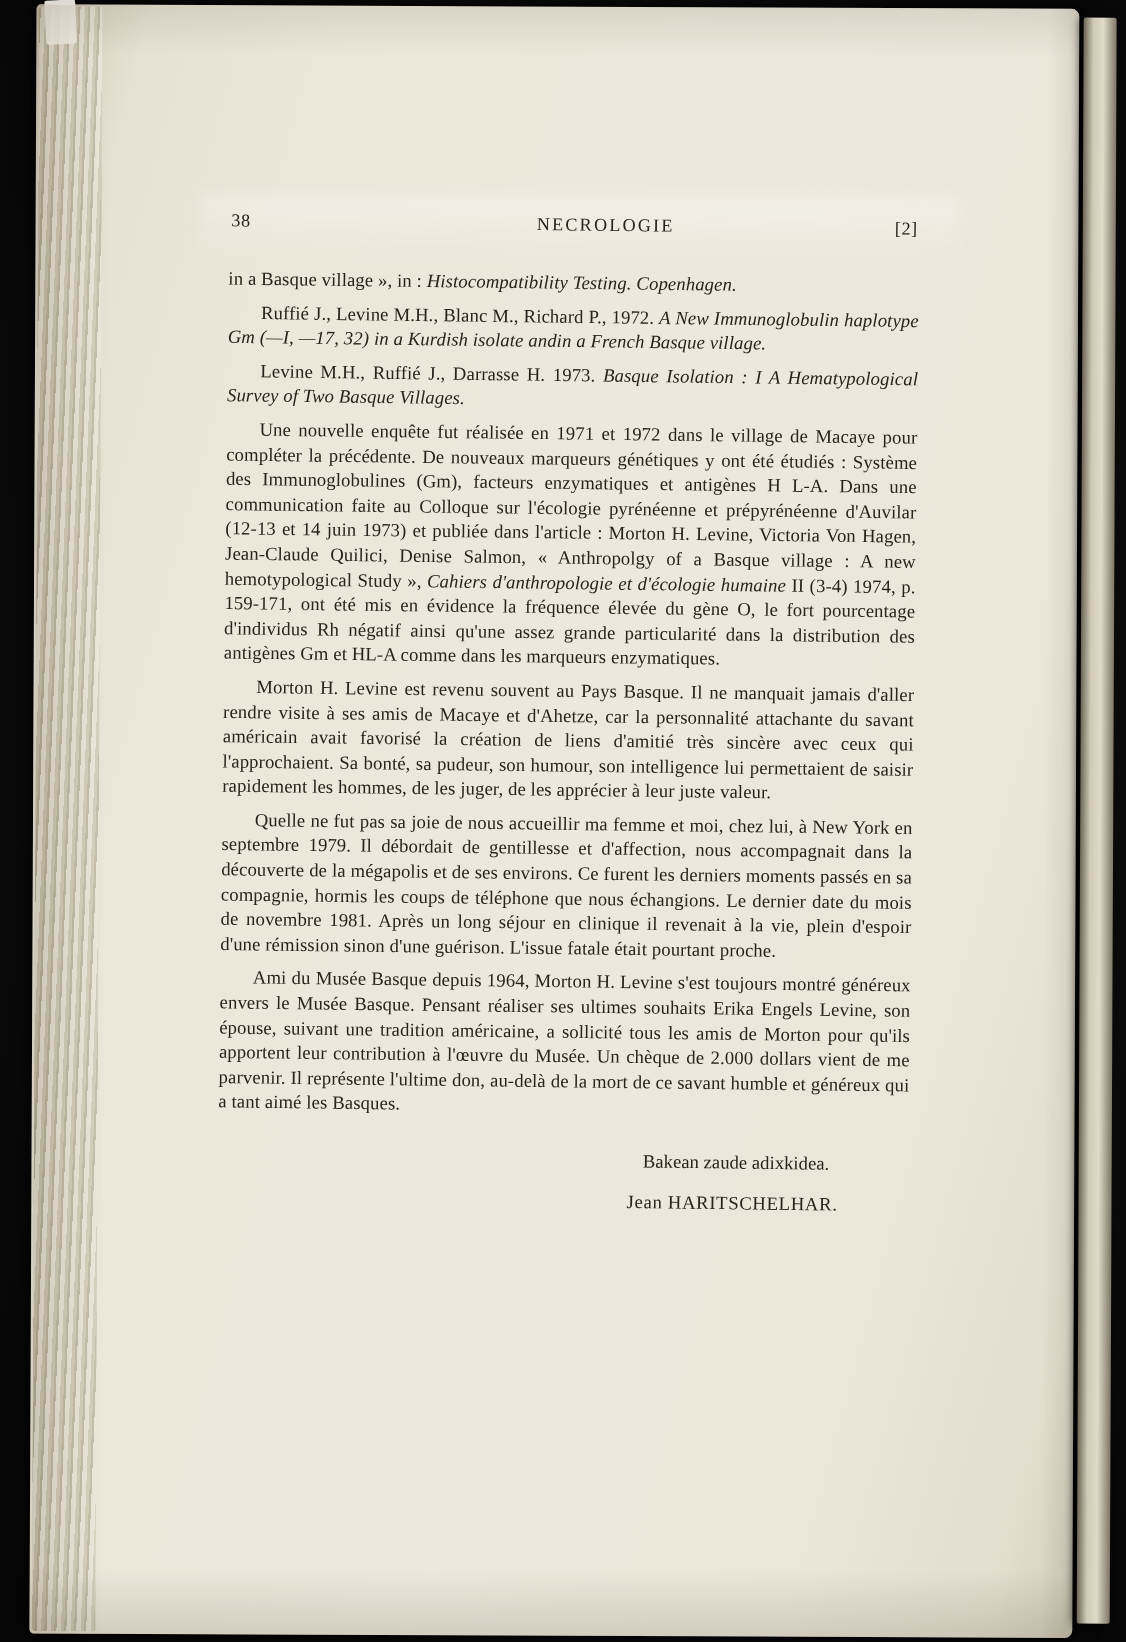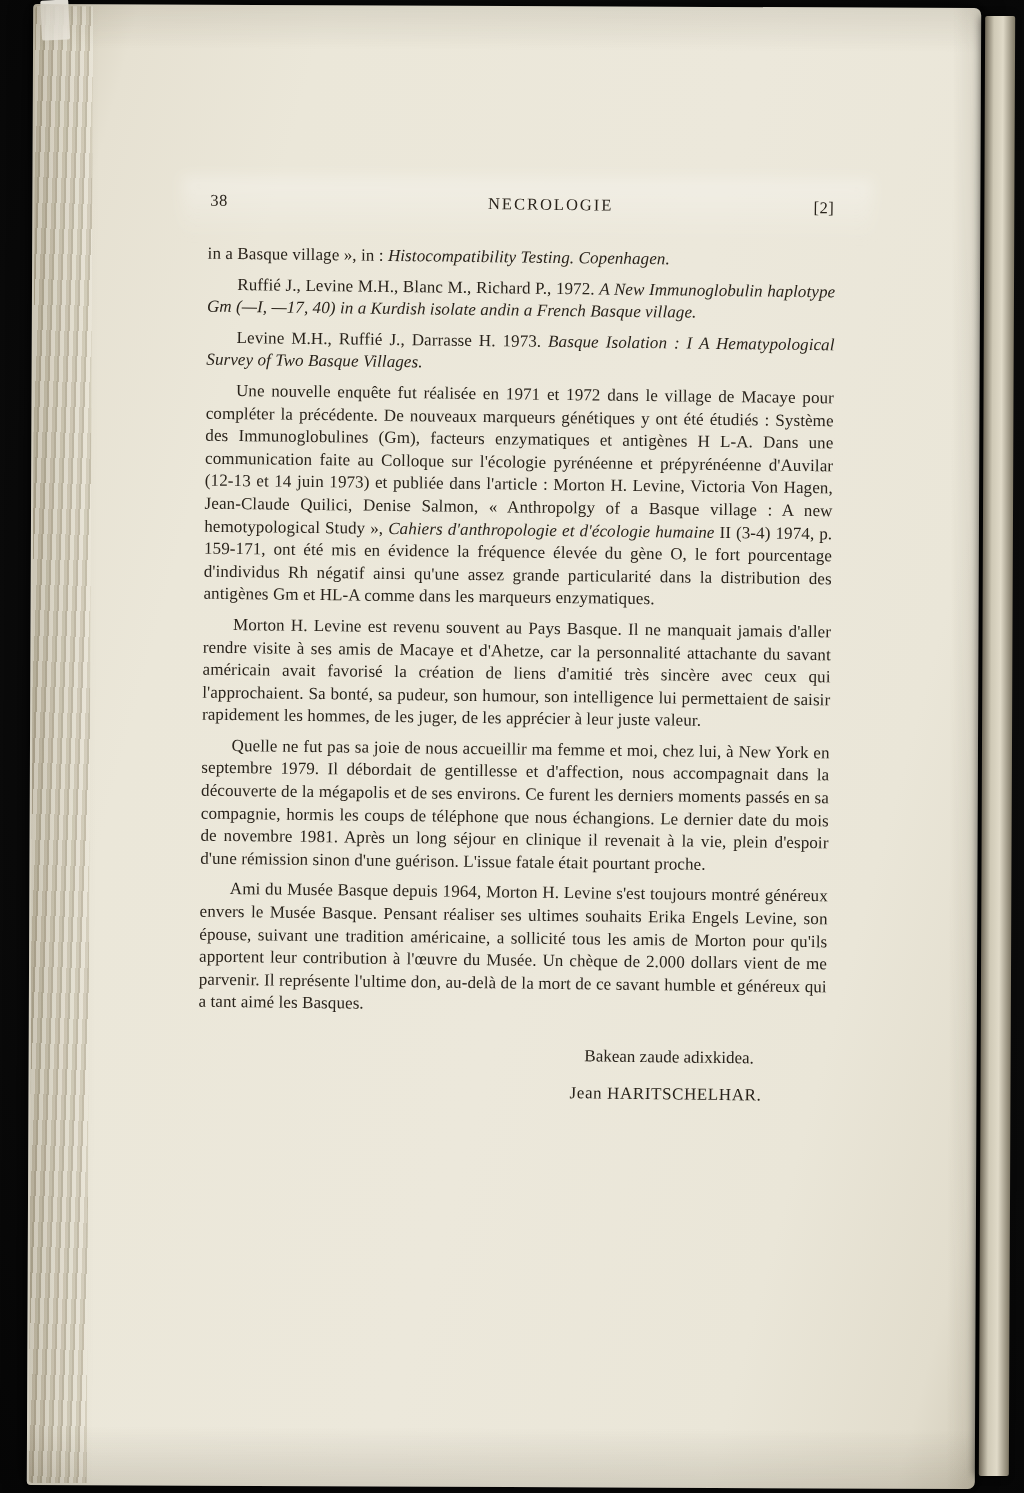--- a/index.html
+++ b/index.html
@@ -144,21 +144,21 @@
 
   <div class="page-content">
     <div class="page-header">
       <span class="page-number">38</span>
       <span class="running-title">NECROLOGIE</span>
       <span class="issue-number">[2]</span>
     </div>
 
     <div id="paragraphs">
         <p class="para"><span>in a Basque village », in : </span><span class="it">Histocompatibility Testing. Copenhagen.</span></p>
-        <p class="para indent"><span>Ruffié J., Levine M.H., Blanc M., Richard P., 1972. </span><span class="it">A New Immunoglobulin haplotype Gm (—I, —17, 40) in a Kurdish isolate andin a French Basque village.</span></p>
+        <p class="para indent"><span>Ruffié J., Levine M.H., Blanc M., Richard P., 1972. </span><span class="it">A New Immunoglobulin haplotype Gm (—I, —17, 32) in a Kurdish isolate andin a French Basque village.</span></p>
         <p class="para indent"><span>Levine M.H., Ruffié J., Darrasse H. 1973. </span><span class="it">Basque Isolation : I A Hematypological Survey of Two Basque Villages.</span></p>
         <p class="para indent"><span>Une nouvelle enquête fut réalisée en 1971 et 1972 dans le village de Macaye pour compléter la précédente. De nouveaux marqueurs génétiques y ont été étudiés : Système des Immunoglobulines (Gm), facteurs enzymatiques et antigènes H L-A. Dans une communication faite au Colloque sur l'écologie pyrénéenne et prépyrénéenne d'Auvilar (12-13 et 14 juin 1973) et publiée dans l'article : Morton H. Levine, Victoria Von Hagen, Jean-Claude Quilici, Denise Salmon, « Anthropolgy of a Basque village : A new hemotypological Study », </span><span class="it">Cahiers d'anthropologie et d'écologie humaine</span><span> II (3-4) 1974, p. 159-171, ont été mis en évidence la fréquence élevée du gène O, le fort pourcentage d'individus Rh négatif ainsi qu'une assez grande particularité dans la distribution des antigènes Gm et HL-A comme dans les marqueurs enzymatiques.</span></p>
         <p class="para indent"><span>Morton H. Levine est revenu souvent au Pays Basque. Il ne manquait jamais d'aller rendre visite à ses amis de Macaye et d'Ahetze, car la personnalité attachante du savant américain avait favorisé la création de liens d'amitié très sincère avec ceux qui l'approchaient. Sa bonté, sa pudeur, son humour, son intelligence lui permettaient de saisir rapidement les hommes, de les juger, de les apprécier à leur juste valeur.</span></p>
         <p class="para indent"><span>Quelle ne fut pas sa joie de nous accueillir ma femme et moi, chez lui, à New York en septembre 1979. Il débordait de gentillesse et d'affection, nous accompagnait dans la découverte de la mégapolis et de ses environs. Ce furent les derniers moments passés en sa compagnie, hormis les coups de téléphone que nous échangions. Le dernier date du mois de novembre 1981. Après un long séjour en clinique il revenait à la vie, plein d'espoir d'une rémission sinon d'une guérison. L'issue fatale était pourtant proche.</span></p>
         <p class="para indent"><span>Ami du Musée Basque depuis 1964, Morton H. Levine s'est toujours montré généreux envers le Musée Basque. Pensant réaliser ses ultimes souhaits Erika Engels Levine, son épouse, suivant une tradition américaine, a sollicité tous les amis de Morton pour qu'ils apportent leur contribution à l'œuvre du Musée. Un chèque de 2.000 dollars vient de me parvenir. Il représente l'ultime don, au-delà de la mort de ce savant humble et généreux qui a tant aimé les Basques.</span></p>
       </div>
 
     <div class="closing-farewell">Bakean zaude adixkidea.</div>
     <div class="closing-signature">Jean  HARITSCHELHAR.</div>
   </div>

